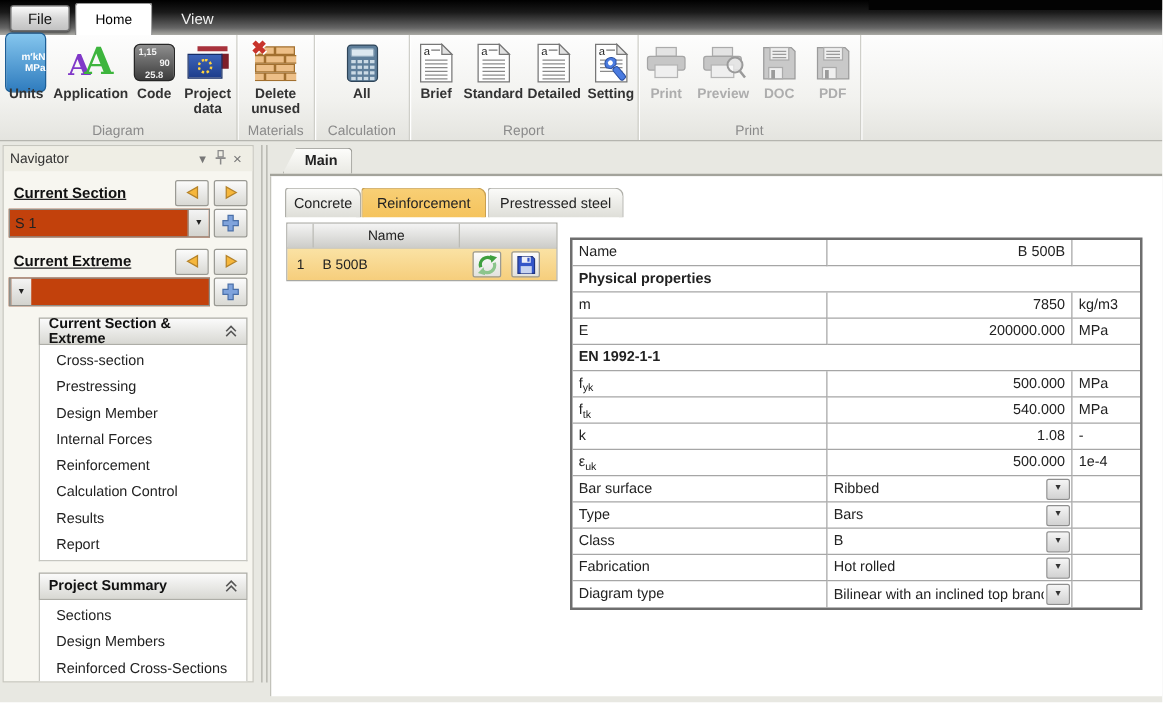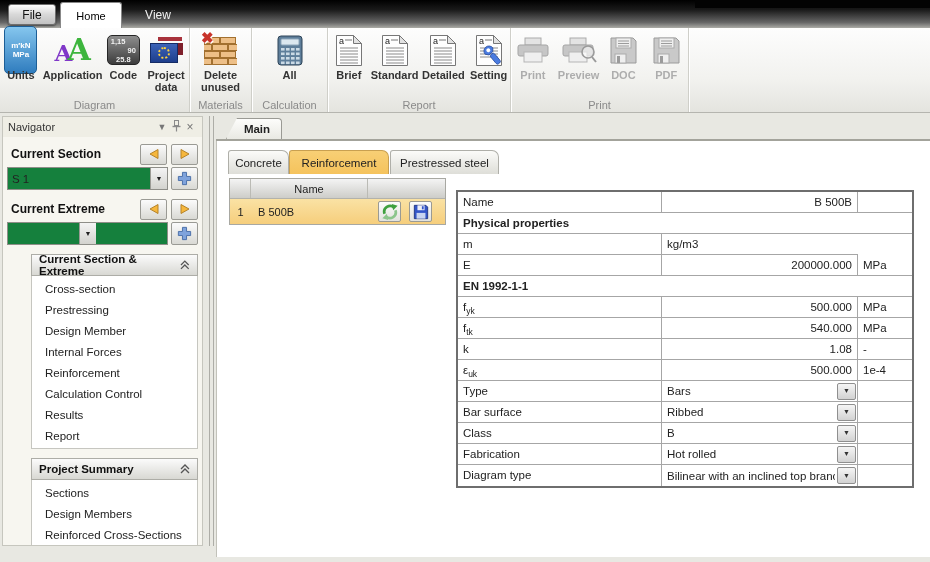--- a/index.html
+++ b/index.html
@@ -28,21 +28,21 @@
   .grp { position:relative; height:100%; border-right:1px solid #CFCFC9; box-shadow:1px 0 0 #FFF; padding-top:3px; }
   .grp-btns { display:flex; justify-content:center; }
   .grp-label { position:absolute; bottom:1px; left:0; right:0; text-align:center; color:#8A8A8A; font-size:11px; }
   .rbtn { display:flex; flex-direction:column; align-items:center; padding-top:2px; cursor:default; }
   .rbtn .ric { height:34px; display:flex; align-items:center; justify-content:center; }
   .rbtn .rlb { font-size:11px; color:#333; text-align:center; line-height:12px; margin-top:2px;font-weight:bold; }
   .grp.disabled .rlb { color:#ADADAD; }
 
   .icon-units { width:33px; height:48px; border-radius:5px; border:1px solid #1C5E96;
     background:linear-gradient(#85C6EE, #2F7CBE); color:#FFF; font-weight:bold; font-size:8px;
-    display:flex; flex-direction:column; align-items:center; justify-content:center; line-height:9px; }
+    display:flex; flex-direction:column; align-items:flex-end; justify-content:center; line-height:9px; }
   .icon-app { display:flex; align-items:flex-end; font-family:"DejaVu Serif", serif; font-weight:bold; }
   .icon-app .a1 { color:#8038C8; font-size:23px; line-height:23px; }
   .icon-app .a2 { color:#3DB53D; font-size:30px; line-height:28px; margin-left:-5px; }
   .icon-code { width:33px; height:30px; border-radius:5px; border:1px solid #262626;
     background:linear-gradient(#8E8E8E, #3C3C3C); color:#F2F2F2; font-weight:bold; font-size:7.5px;
     display:flex; flex-direction:column; justify-content:center; line-height:9px; padding:0 3px; }
   .icon-code .l1 { text-align:left; } .icon-code .l2 { text-align:right; } .icon-code .l3 { text-align:center; }
   .icon-eu { position:relative; width:36px; height:32px; display:block; }
   .icon-eu .eu-bar1 { position:absolute; top:3px; left:10px; width:24px; height:4px; background:#A8323C; }
   .icon-eu .eu-barB { position:absolute; top:9px; right:1px; width:6px; height:12px; background:#7E1F2A; }
@@ -57,26 +57,26 @@
   
   .splitline { position:absolute; top:116px; height:430px; width:1px; background:#ADADA7; }
 
   
   .navigator { position:absolute; left:2px; top:116px; width:201px; height:430px;
     background:#F7F6F0; border:1px solid #C6C6BE; overflow:hidden; }
   .nav-header { height:20px; background:#EFEEE5; display:flex; align-items:center; padding:0 5px; color:#333; }
   .nav-header .sp { flex:1; }
   .nav-hicon { width:14px; text-align:center; color:#777; font-size:9px; cursor:default; }
   .nav-body { padding:3px 4px; }
-  .nav-row { display:flex; align-items:center; margin-top:3px; height:22px; }
+  .nav-row { display:flex; align-items:center; margin-top:3px; height:22px;text-decoration:underline; }
   .nav-row .blab { font-weight:bold; font-size:12px; color:#111; flex:1; padding-left:4px; }
   .abtn { width:27px; height:21px; margin-left:4px; border:1px solid #9A9A94; border-radius:2px;
     background:linear-gradient(#FBFBFB, #D9D9D4); display:flex; align-items:center; justify-content:center; }
   .selrow { display:flex; align-items:center; margin-top:2px; }
-  .selbox { flex:1; height:23px; background:#15803d; border:1px solid #8E8E88; display:flex; align-items:stretch;justify-content:center; }
+  .selbox { flex:1; height:23px; background:#c2410c; border:1px solid #8E8E88; display:flex; align-items:stretch; }
   .selbox .stext { flex:1; display:flex; align-items:center; padding-left:4px; font-size:11.5px; }
   .selbox .sarrow { width:17px; border-left:1px solid #9A9A94; background:linear-gradient(#F4F4F4, #D3D3CE);
     display:flex; align-items:center; justify-content:center; font-size:7px; color:#222; }
   .plusbtn { width:27px; height:23px; margin-left:3px; border:1px solid #9A9A94; border-radius:2px;
     background:linear-gradient(#FBFBFB, #D9D9D4); display:flex; align-items:center; justify-content:center; }
   .groupbox { margin-top:9px;padding-left:24px; }
   .gb-head { height:22px; background:linear-gradient(#FBFBFB, #D8D8D3); border:1px solid #ADADA7;
     display:flex; align-items:center; padding:0 7px; font-weight:bold; font-size:11.5px; color:#111; }
   .gb-head .sp { flex:1; }
   .gb-list { background:#FFF; border:1px solid #C6C6C0; border-top:none; padding:2px 1px; }
@@ -574,20 +574,21 @@
       <div class="prow">
         <span class="pc c1">Name</span>
         <span class="pc c2 num">B 500B</span>
         <span class="pc c3"></span>
       </div>
       <div class="prow hd">
         <span class="pc hdr">Physical properties</span>
       </div>
       <div class="prow">
         <span class="pc c1">m</span>
+        <span class="pc c2 num">7850</span>
         <span class="pc c3">kg/m3</span>
       </div>
       <div class="prow">
         <span class="pc c1">E</span>
         <span class="pc c2 num">200000.000</span>
         <span class="pc c3">MPa</span>
       </div>
       <div class="prow hd">
         <span class="pc hdr">EN 1992-1-1</span>
       </div>
@@ -603,38 +604,38 @@
       </div>
       <div class="prow">
         <span class="pc c1">k</span>
         <span class="pc c2 num">1.08</span>
         <span class="pc c3">-</span>
       </div>
       <div class="prow">
         <span class="pc c1"><span>ε</span><span class="subsc">uk</span></span>
         <span class="pc c2 num">500.000</span>
         <span class="pc c3">1e-4</span>
+      </div>
+      <div class="prow">
+        <span class="pc c1">Bar surface</span>
+        <span class="pc c2 dd">
+          <span class="ddtext">Ribbed</span>
+          <span class="ddbtn">▼</span>
+        </span>
+        <span class="pc c3"></span>
       </div>
       <div class="prow">
         <span class="pc c1">Type</span>
         <span class="pc c2 dd">
           <span class="ddtext">Bars</span>
           <span class="ddbtn">▼</span>
         </span>
         <span class="pc c3"></span>
       </div>
       <div class="prow">
-        <span class="pc c1">Bar surface</span>
-        <span class="pc c2 dd">
-          <span class="ddtext">Ribbed</span>
-          <span class="ddbtn">▼</span>
-        </span>
-        <span class="pc c3"></span>
-      </div>
-      <div class="prow">
         <span class="pc c1">Class</span>
         <span class="pc c2 dd">
           <span class="ddtext">B</span>
           <span class="ddbtn">▼</span>
         </span>
         <span class="pc c3"></span>
       </div>
       <div class="prow">
         <span class="pc c1">Fabrication</span>
         <span class="pc c2 dd">

